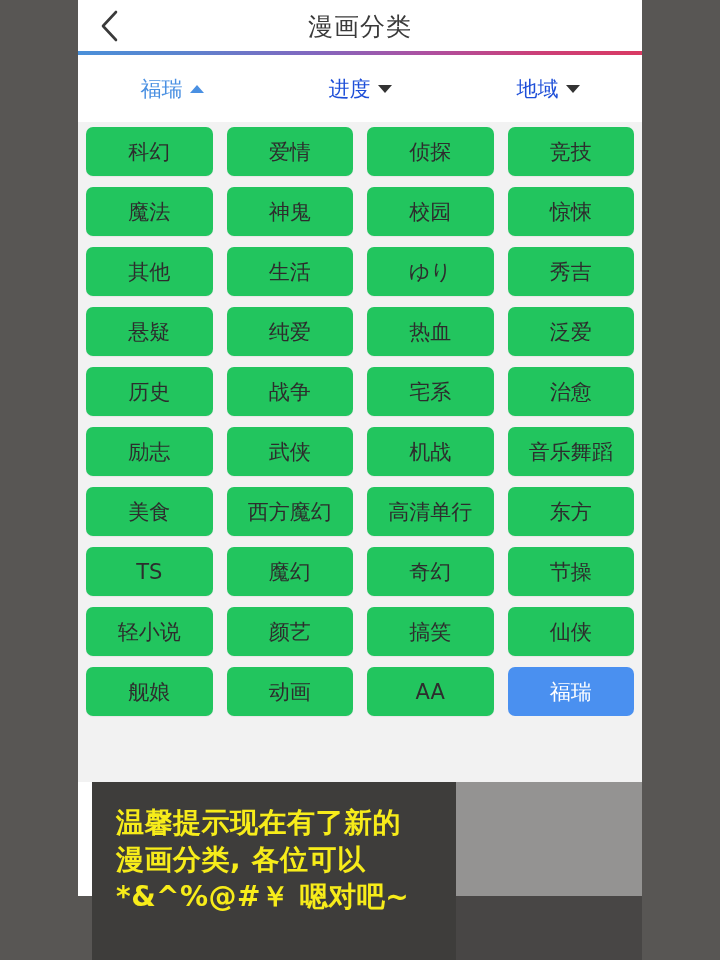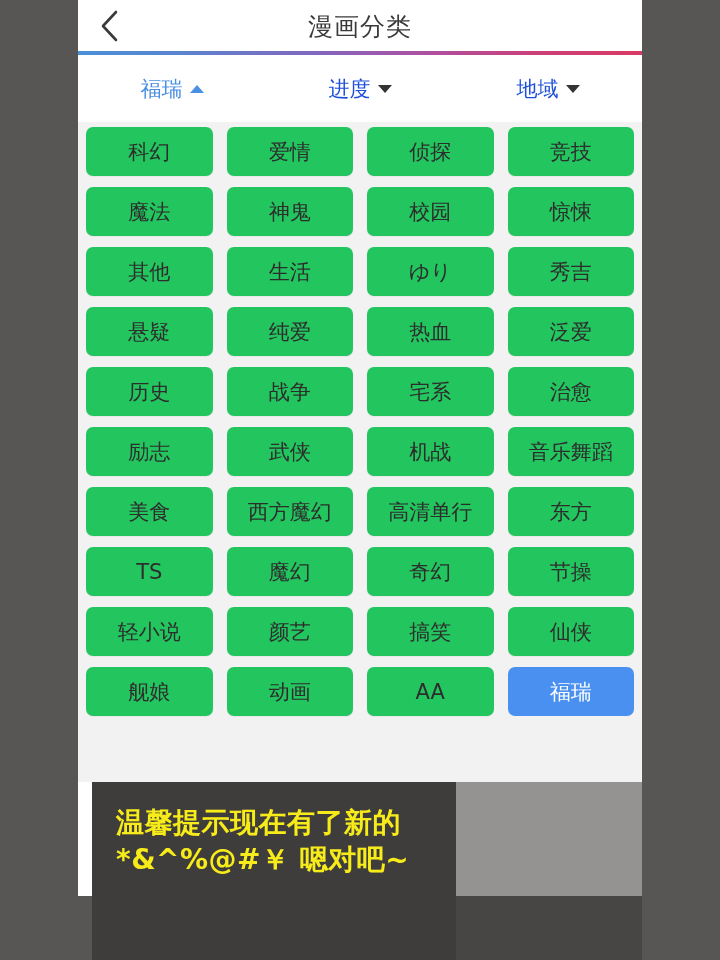--- a/index.html
+++ b/index.html
@@ -259,16 +259,17 @@
           <div class="chip">AA</div>
           <div class="chip selected">福瑞</div>
         </div>
     </div>
   </div>
 
   <div class="dim-veil"></div>
 
   <div class="toast">
     <div class="toast-line">温馨提示现在有了新的</div>
+    <div class="toast-line">漫画分类, 各位可以</div>
     <div class="toast-line">*&amp;^%@#￥  嗯对吧~</div>
   </div>
 
 </div>
 
 </body></html>

